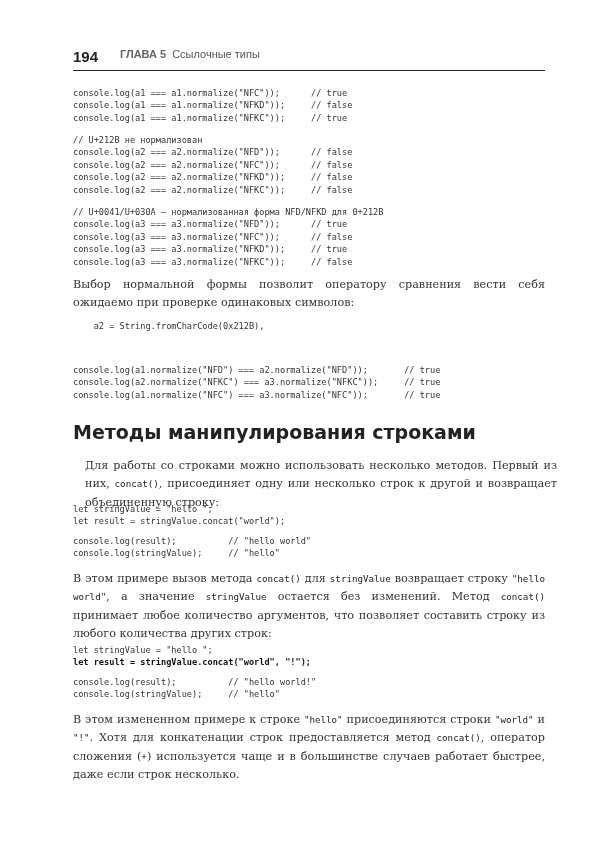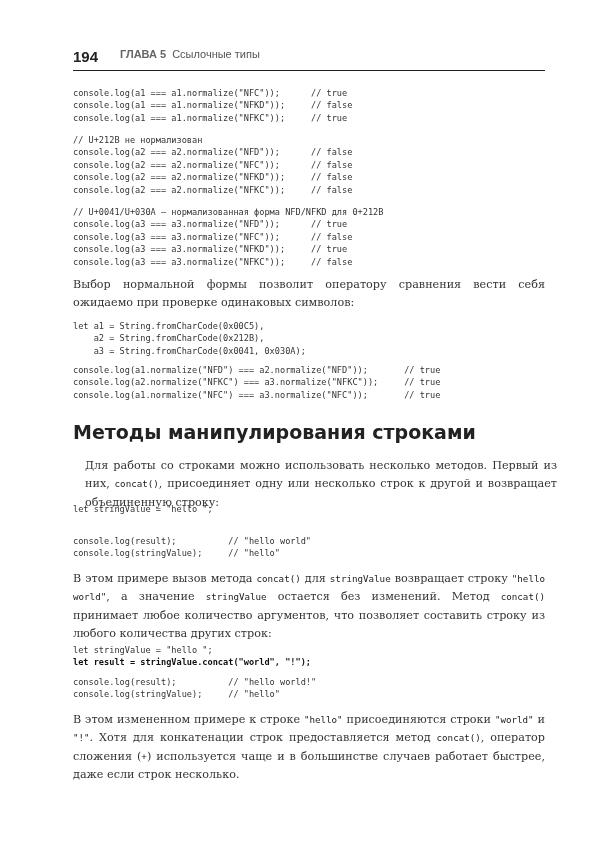--- a/index.html
+++ b/index.html
@@ -27,29 +27,29 @@
   </div>
 
   <pre class="code" style="top:87px"><span class="line">console.log(a1 === a1.normalize("NFC"));      // true</span><span class="line">console.log(a1 === a1.normalize("NFKD"));     // false</span><span class="line">console.log(a1 === a1.normalize("NFKC"));     // true</span></pre>
 
   <pre class="code" style="top:134px"><span class="line">// U+212B не нормализован</span><span class="line">console.log(a2 === a2.normalize("NFD"));      // false</span><span class="line">console.log(a2 === a2.normalize("NFC"));      // false</span><span class="line">console.log(a2 === a2.normalize("NFKD"));     // false</span><span class="line">console.log(a2 === a2.normalize("NFKC"));     // false</span></pre>
 
   <pre class="code" style="top:206px"><span class="line">// U+0041/U+030A – нормализованная форма NFD/NFKD для 0+212B</span><span class="line">console.log(a3 === a3.normalize("NFD"));      // true</span><span class="line">console.log(a3 === a3.normalize("NFC"));      // false</span><span class="line">console.log(a3 === a3.normalize("NFKD"));     // true</span><span class="line">console.log(a3 === a3.normalize("NFKC"));     // false</span></pre>
 
   <p class="para" style="top:276px; margin:0">Выбор нормальной формы позволит оператору сравнения вести себя ожидаемо при проверке одинаковых символов:</p>
 
-  <pre class="code" style="top:320px"><span class="line">let a1 = String.fromCharCode(0x00C5),</span><span class="line">    a2 = String.fromCharCode(0x212B),</span><span class="line">    a3 = String.fromCharCode(0x0041, 0x030A);</span></pre>
+  <pre class="code" style="top:320px"><span class="line">    a2 = String.fromCharCode(0x212B),</span></pre>
 
   <pre class="code" style="top:364px"><span class="line">console.log(a1.normalize("NFD") === a2.normalize("NFD"));       // true</span><span class="line">console.log(a2.normalize("NFKC") === a3.normalize("NFKC"));     // true</span><span class="line">console.log(a1.normalize("NFC") === a3.normalize("NFC"));       // true</span></pre>
 
   <div class="heading" style="top:421px">Методы манипулирования строками</div>
 
   <p class="para" style="top:445px; margin:12px"><span>Для работы со строками можно использовать несколько методов. Первый из них, </span><code>concat()</code><span>, присоединяет одну или несколько строк к другой и возвращает объединенную строку:</span></p>
 
-  <pre class="code" style="top:503px"><span class="line">let stringValue = "hello ";</span></pre>
+  <pre class="code" style="top:503px"><span class="line">let stringValue = "hello ";</span><span class="line">let result = stringValue.concat("world");</span></pre>
 
   <pre class="code" style="top:535px"><span class="line">console.log(result);          // "hello world"</span><span class="line">console.log(stringValue);     // "hello"</span></pre>
 
   <p class="para" style="top:570px; margin:0"><span>В этом примере вызов метода </span><code>concat()</code><span> для </span><code>stringValue</code><span> возвращает строку </span><code>"hello world"</code><span>, а значение </span><code>stringValue</code><span> остается без изменений. Метод </span><code>concat()</code><span> принимает любое количество аргументов, что позволяет составить строку из любого количества других строк:</span></p>
 
   <pre class="code" style="top:644px"><span class="line">let stringValue = "hello ";</span><span class="line bold">let result = stringValue.concat("world", "!");</span></pre>
 
   <pre class="code" style="top:676px"><span class="line">console.log(result);          // "hello world!"</span><span class="line">console.log(stringValue);     // "hello"</span></pre>
 
   <p class="para" style="top:711px; margin:0"><span>В этом измененном примере к строке </span><code>"hello"</code><span> присоединяются строки </span><code>"world"</code><span> и </span><code>"!"</code><span>. Хотя для конкатенации строк предоставляется метод </span><code>concat()</code><span>, оператор сложения (</span><code>+</code><span>) используется чаще и в большинстве случаев работает быстрее, даже если строк несколько.</span></p>

